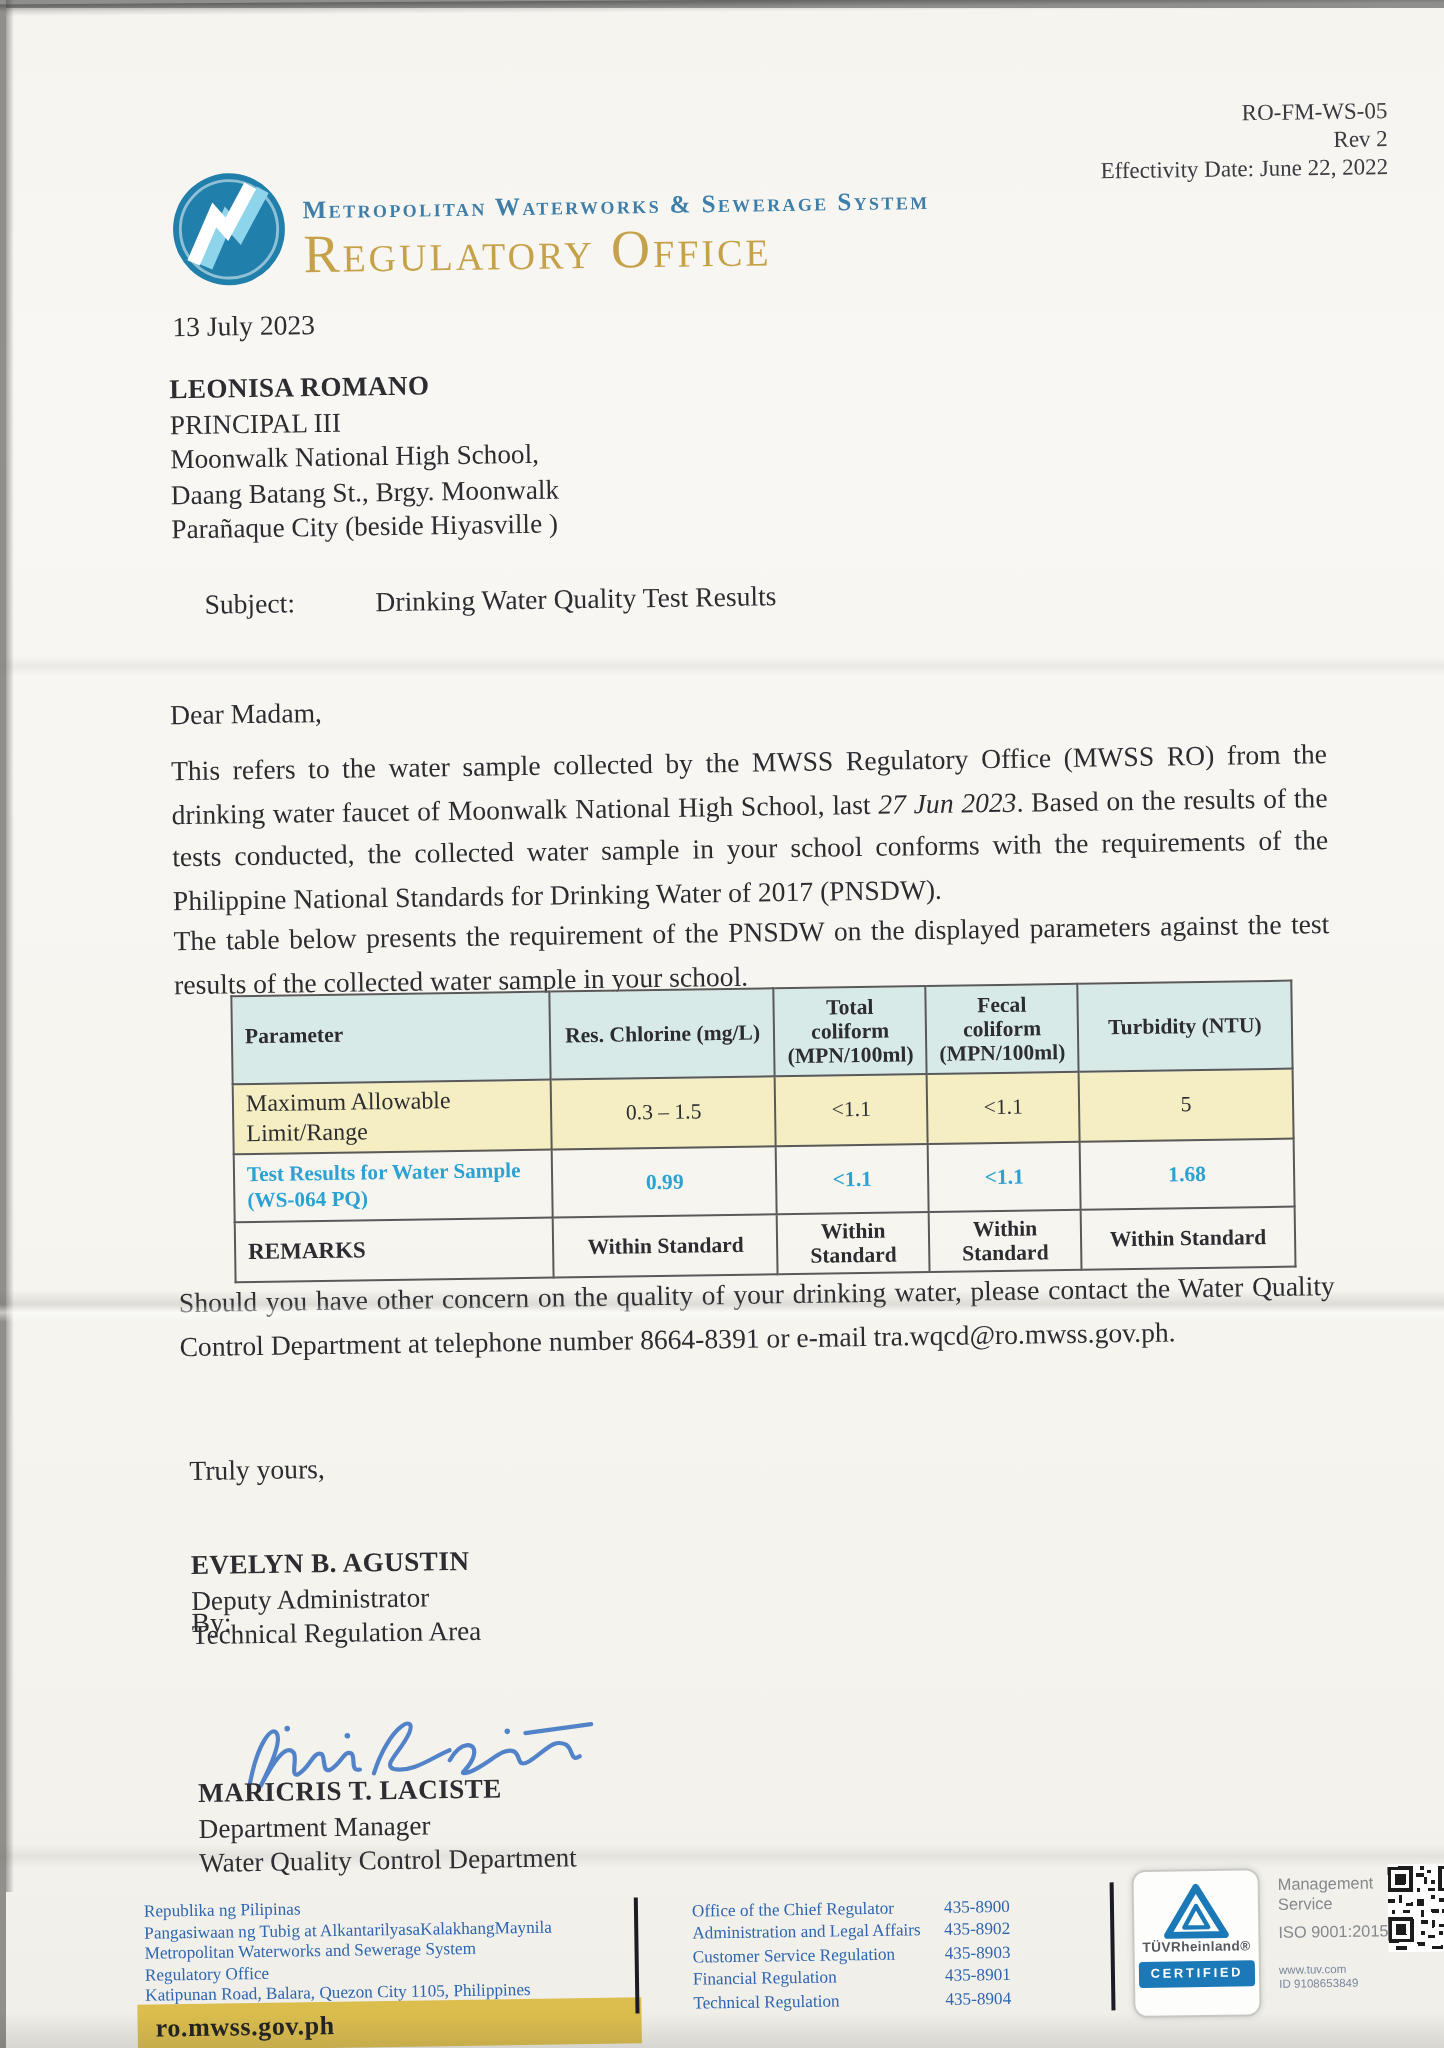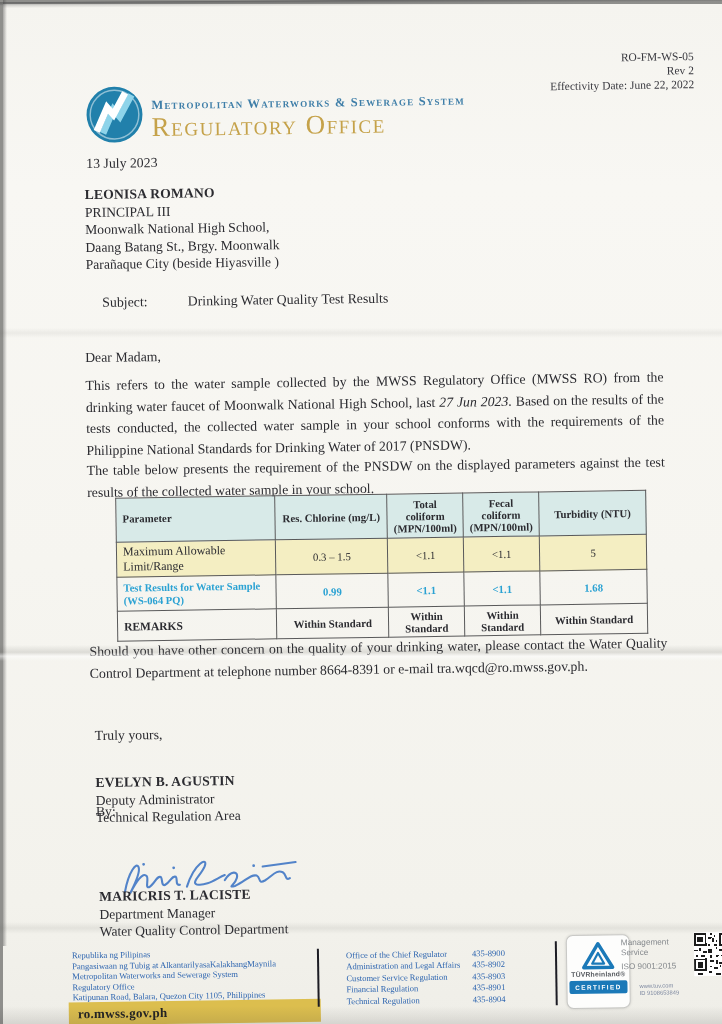--- a/index.html
+++ b/index.html
@@ -103,21 +103,21 @@
     background:#fdfdfc; border:1px solid #c9c9c6; border-radius:7px;
     box-shadow:0 0 3px rgba(0,0,0,.15);
     display:flex; flex-direction:column; align-items:center; overflow:hidden; }
   .tuv-tri { width:34px; height:30px; margin-top:5px; }
   .tuv-brand { font-family:"Liberation Sans", sans-serif; font-size:6.8px;
     font-weight:bold; color:#55595e; letter-spacing:.2px; }
   .tuv-ribbon { margin-top:3px; width:58px; height:13px; background:#1b79b8;
     border-radius:2px; display:flex; align-items:center; justify-content:center; }
   .tuv-ribbon span { font-family:"Liberation Sans", sans-serif; font-size:6.4px;
     font-weight:bold; color:#fff; letter-spacing:1.4px; }
-  .mgmt { position:absolute; left:611px; top:938px; font-family:"Liberation Sans", sans-serif;
+  .mgmt { position:absolute; left:629px; top:938px; font-family:"Liberation Sans", sans-serif;
     font-size:8.2px; line-height:9.5px; color:#85898d; }
   .mgmt .standard { margin-top:5px; }
   .tuv-id { position:absolute; left:629px; top:983px; font-family:"Liberation Sans", sans-serif;
     font-size:5.8px; line-height:7px; color:#7d88a0; }
   .qr { position:absolute; left:684px; top:933px; width:38px; height:44px; background:#fff; }
   .qr svg { width:38px; height:44px; }
 </style>
 </head>
 <body>
 

